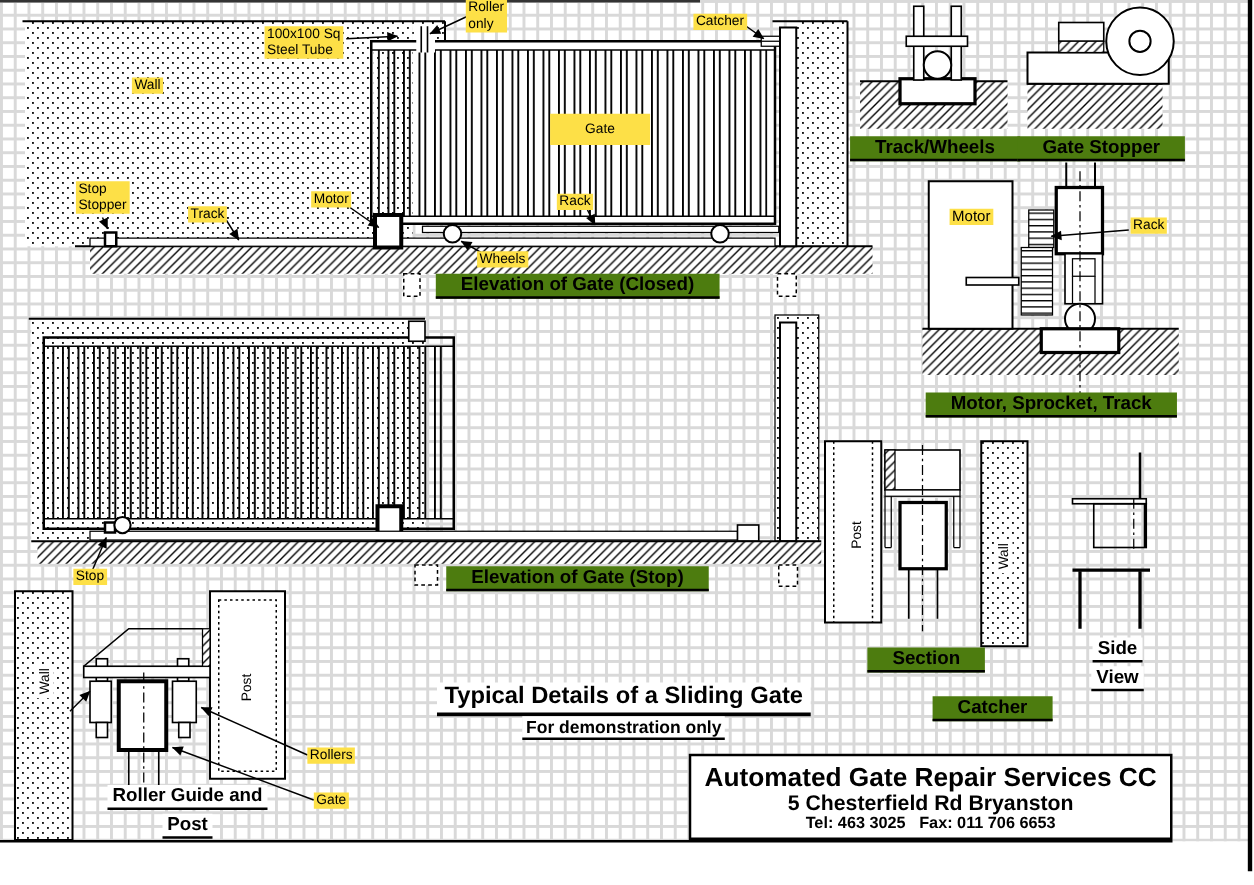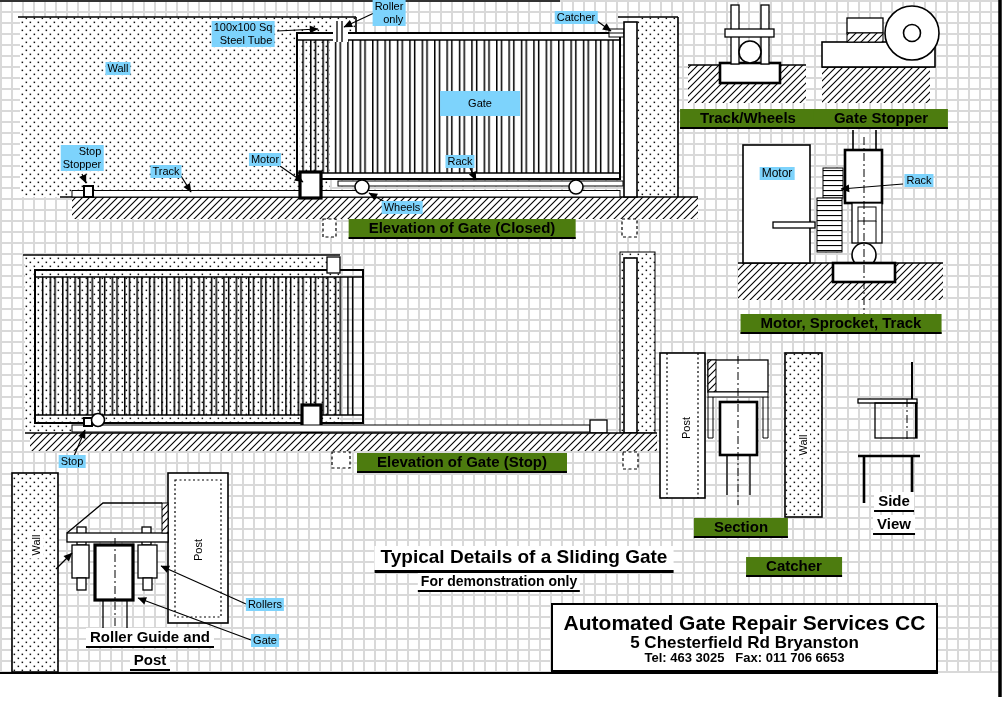--- a/index.html
+++ b/index.html
@@ -15,33 +15,33 @@
   .s10{stroke:#000;stroke-width:1}
   .s12{stroke:#000;stroke-width:1.3}
   .s15{stroke:#000;stroke-width:1.6}
   .s20{stroke:#000;stroke-width:2}
   .s25{stroke:#000;stroke-width:2.6}
   .s30{stroke:#000;stroke-width:3.2}
   .dash{stroke:#000;stroke-width:1.2;stroke-dasharray:3 2.5}
   .dash2{stroke:#000;stroke-width:1.2;stroke-dasharray:2 2.5}
   .cl{stroke:#000;stroke-width:1;stroke-dasharray:8 3 2 3}
   .arr{stroke:#000;stroke-width:1.2;marker-end:url(#ah)}
-  .lbl{position:absolute;z-index:3;font-size:11px;line-height:13px;background:#7dd3fc;
-       white-space:nowrap;padding:0 2px;text-align:right;transform:translateX(-50%);}
+  .lbl{position:absolute;z-index:3;font-size:11px;line-height:13px;background:#fde047;
+       white-space:nowrap;padding:0 2px;text-align:left;transform:translateX(-50%);}
   .vlbl{position:absolute;z-index:3;font-size:11px;background:#fff;padding:1px 3px;
         white-space:nowrap;transform:translate(-50%,-50%) rotate(-90deg);}
   .cap{position:absolute;z-index:3;font-size:15px;font-weight:bold;line-height:17px;
        background:#4d7c0f;white-space:nowrap;padding:0 20px 1px;border-bottom:2px solid #000;
        transform:translateX(-50%);}
   .capstack{position:absolute;z-index:3;display:flex;flex-direction:column;align-items:center;
        gap:3px;transform:translateX(-50%);}
   .capstack span{font-size:15px;font-weight:bold;line-height:17px;background:#fff;
        white-space:nowrap;padding:0 4px 1px;border-bottom:2px solid #000;}
   .title1{position:absolute;z-index:3;font-size:19px;font-weight:bold;background:#fff;
-       white-space:pre;padding:0 6px 2px;border-bottom:3px solid #000;transform:translateX(-50%);margin-left:25px;}
+       white-space:pre;padding:0 6px 2px;border-bottom:3px solid #000;transform:translateX(-50%);}
   .title2{position:absolute;z-index:3;font-size:14px;font-weight:bold;background:#fff;
        white-space:nowrap;padding:0 3px 1px;border-bottom:2px solid #000;transform:translateX(-50%);}
   .title-block{position:absolute;z-index:4;left:551px;top:603px;width:383px;height:65px;
        background:#fff;border:2px solid #000;display:flex;flex-direction:column;
        align-items:center;justify-content:center;}
   .tb-company{font-size:21px;font-weight:bold;line-height:24px;white-space:nowrap;}
   .tb-address{font-size:17px;font-weight:bold;line-height:15px;white-space:nowrap;}
   .tb-phone{font-size:13px;font-weight:bold;line-height:15px;white-space:pre;}
 </style>
 </head>
@@ -237,21 +237,21 @@
   <div class="lbl" style="left:777px;top:167px;font-size:12px">Motor</div>
   <div class="lbl" style="left:919px;top:174px">Rack</div>
   <div class="cap" style="left:841px;top:314px">Motor, Sprocket, Track</div>
 
   <div class="lbl" style="left:72px;top:455px">Stop</div>
   <div class="cap" style="left:462px;top:453px">Elevation of Gate (Stop)</div>
 
   <div class="vlbl" style="left:686px;top:428px">Post</div>
   <div class="vlbl" style="left:803px;top:445px">Wall</div>
   <div class="cap" style="left:741px;top:518px">Section</div>
-  <div class="capstack" style="left:894px;top:492px">
+  <div class="capstack" style="left:894px;top:510px">
       <span>Side</span>
       <span>View</span>
     </div>
   <div class="cap" style="left:794px;top:557px">Catcher</div>
 
   <div class="vlbl" style="left:36px;top:545px">Wall</div>
   <div class="vlbl" style="left:198px;top:550px">Post</div>
   <div class="lbl" style="left:265px;top:598px">Rollers</div>
   <div class="lbl" style="left:265px;top:634px">Gate</div>
   <div class="capstack" style="left:150px;top:628px">

